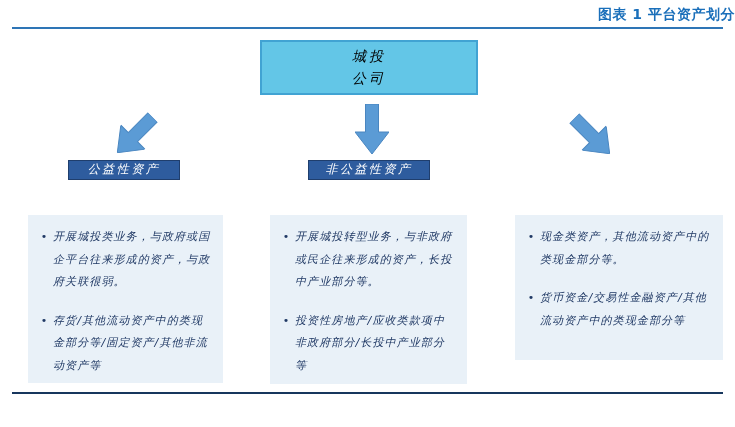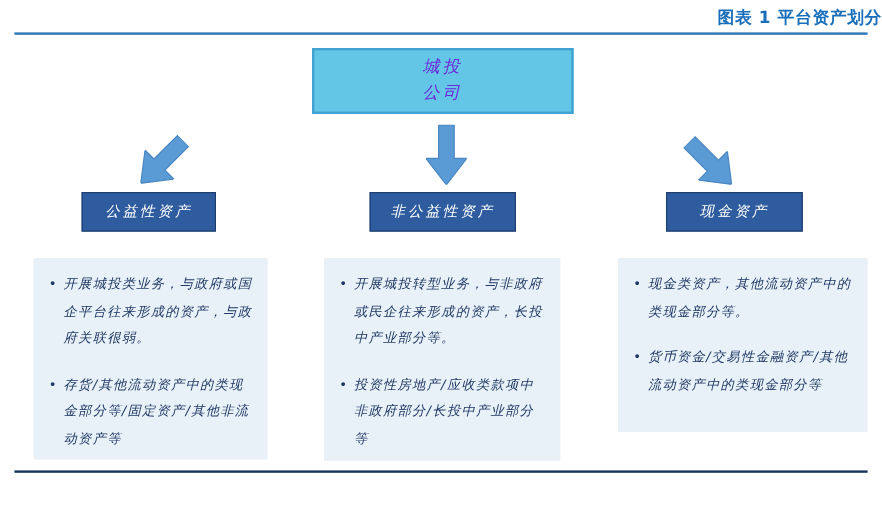--- a/index.html
+++ b/index.html
@@ -15,31 +15,31 @@
   .page{position:relative;width:735px;height:427px;background:#fff;overflow:hidden;}
 
   .fig-title{position:absolute;left:0;top:6px;width:100%;text-align:right;
     font-size:14px;font-weight:bold;color:var(--title-blue);letter-spacing:0.5px;}
   .rule-top{position:absolute;left:12px;right:12px;top:27px;height:2px;background:var(--rule-top);}
   .rule-bottom{position:absolute;left:12px;right:12px;top:392px;height:2px;background:var(--rule-bottom);}
 
   .root-box{position:absolute;left:260px;top:40px;width:218px;height:55px;
     background:var(--root-box-fill);border:2px solid var(--root-box-border);
     display:flex;flex-direction:column;align-items:center;justify-content:center;
-    color:#6d28d9;font-size:14px;font-style:italic;letter-spacing:3px;line-height:1.55;}
+    color:#000000;font-size:14px;font-style:italic;letter-spacing:3px;line-height:1.55;}
 
   .arrow{position:absolute;width:34px;height:50px;}
   .arrow svg{display:block;width:100%;height:100%;}
   .arrow-left{left:118px;top:110px;transform:rotate(45deg);}
   .arrow-mid{left:355px;top:104px;}
   .arrow-right{left:575px;top:111px;transform:rotate(-45deg);}
 
-  .label-box{position:absolute;top:160px;height:33px;
+  .label-box{position:absolute;top:160px;height:20px;
     background:var(--label-box-fill);border:1.5px solid var(--label-box-border);
-    display:flex;align-items:center;justify-content:center;
+    display:flex;align-items:flex-start;justify-content:center;
     color:#fff;font-size:12px;font-style:italic;letter-spacing:2.5px;}
   .label-1{left:68px;width:112px;}
   .label-2{left:308px;width:122px;}
   .label-3{left:555px;width:114px;}
 
   .panel{position:absolute;top:215px;background:var(--content-box-fill);
     padding:11px 12px 8px 8px;color:var(--body-text);font-size:11px;
     font-style:italic;letter-spacing:1.1px;line-height:2.05;overflow:hidden;}
   .panel-1{left:28px;width:195px;height:168px;}
   .panel-2{left:270px;width:197px;height:169px;}
@@ -79,23 +79,20 @@
       <polygon points="10.5,0 23.5,0 23.5,28 34,28 17,50 0,28 10.5,28" fill="#5b9bd5" stroke="#4a86c0" stroke-width="1"></polygon>
     </svg>
   </div>
 
   <div class="label-box label-1">
     <span>公益性资产</span>
   </div>
   <div class="label-box label-2">
     <span>非公益性资产</span>
   </div>
-  <div class="label-box label-3">
-    <span>现金资产</span>
-  </div>
 
   <div class="panel panel-1">
     <div class="bullet">
       <span class="dot">•</span>
       <span class="txt">开展城投类业务，与政府或国企平台往来形成的资产，与政府关联很弱。</span>
     </div>
     <div class="bullet">
       <span class="dot">•</span>
       <span class="txt">存货/其他流动资产中的类现金部分等/固定资产/其他非流动资产等</span>
     </div>

